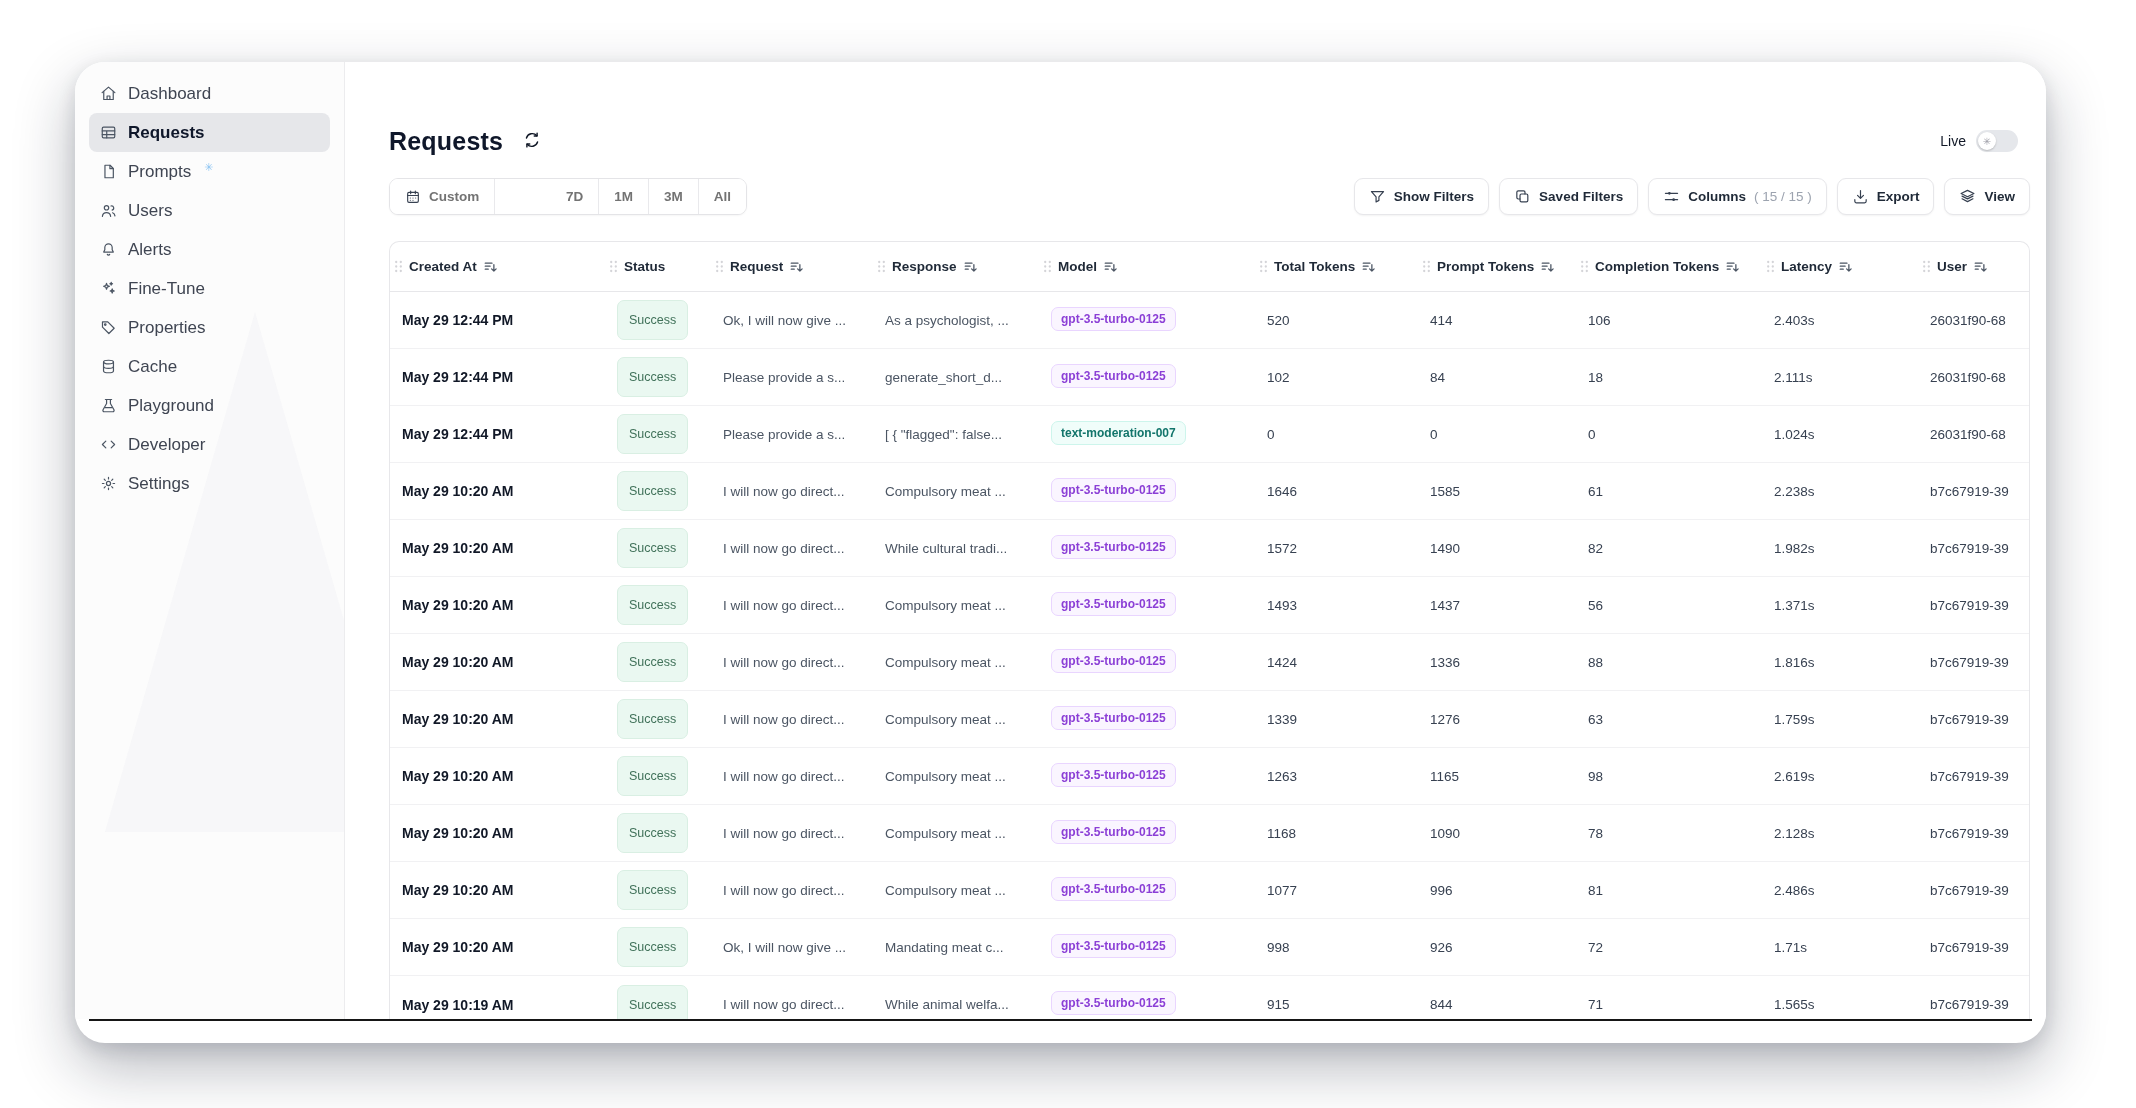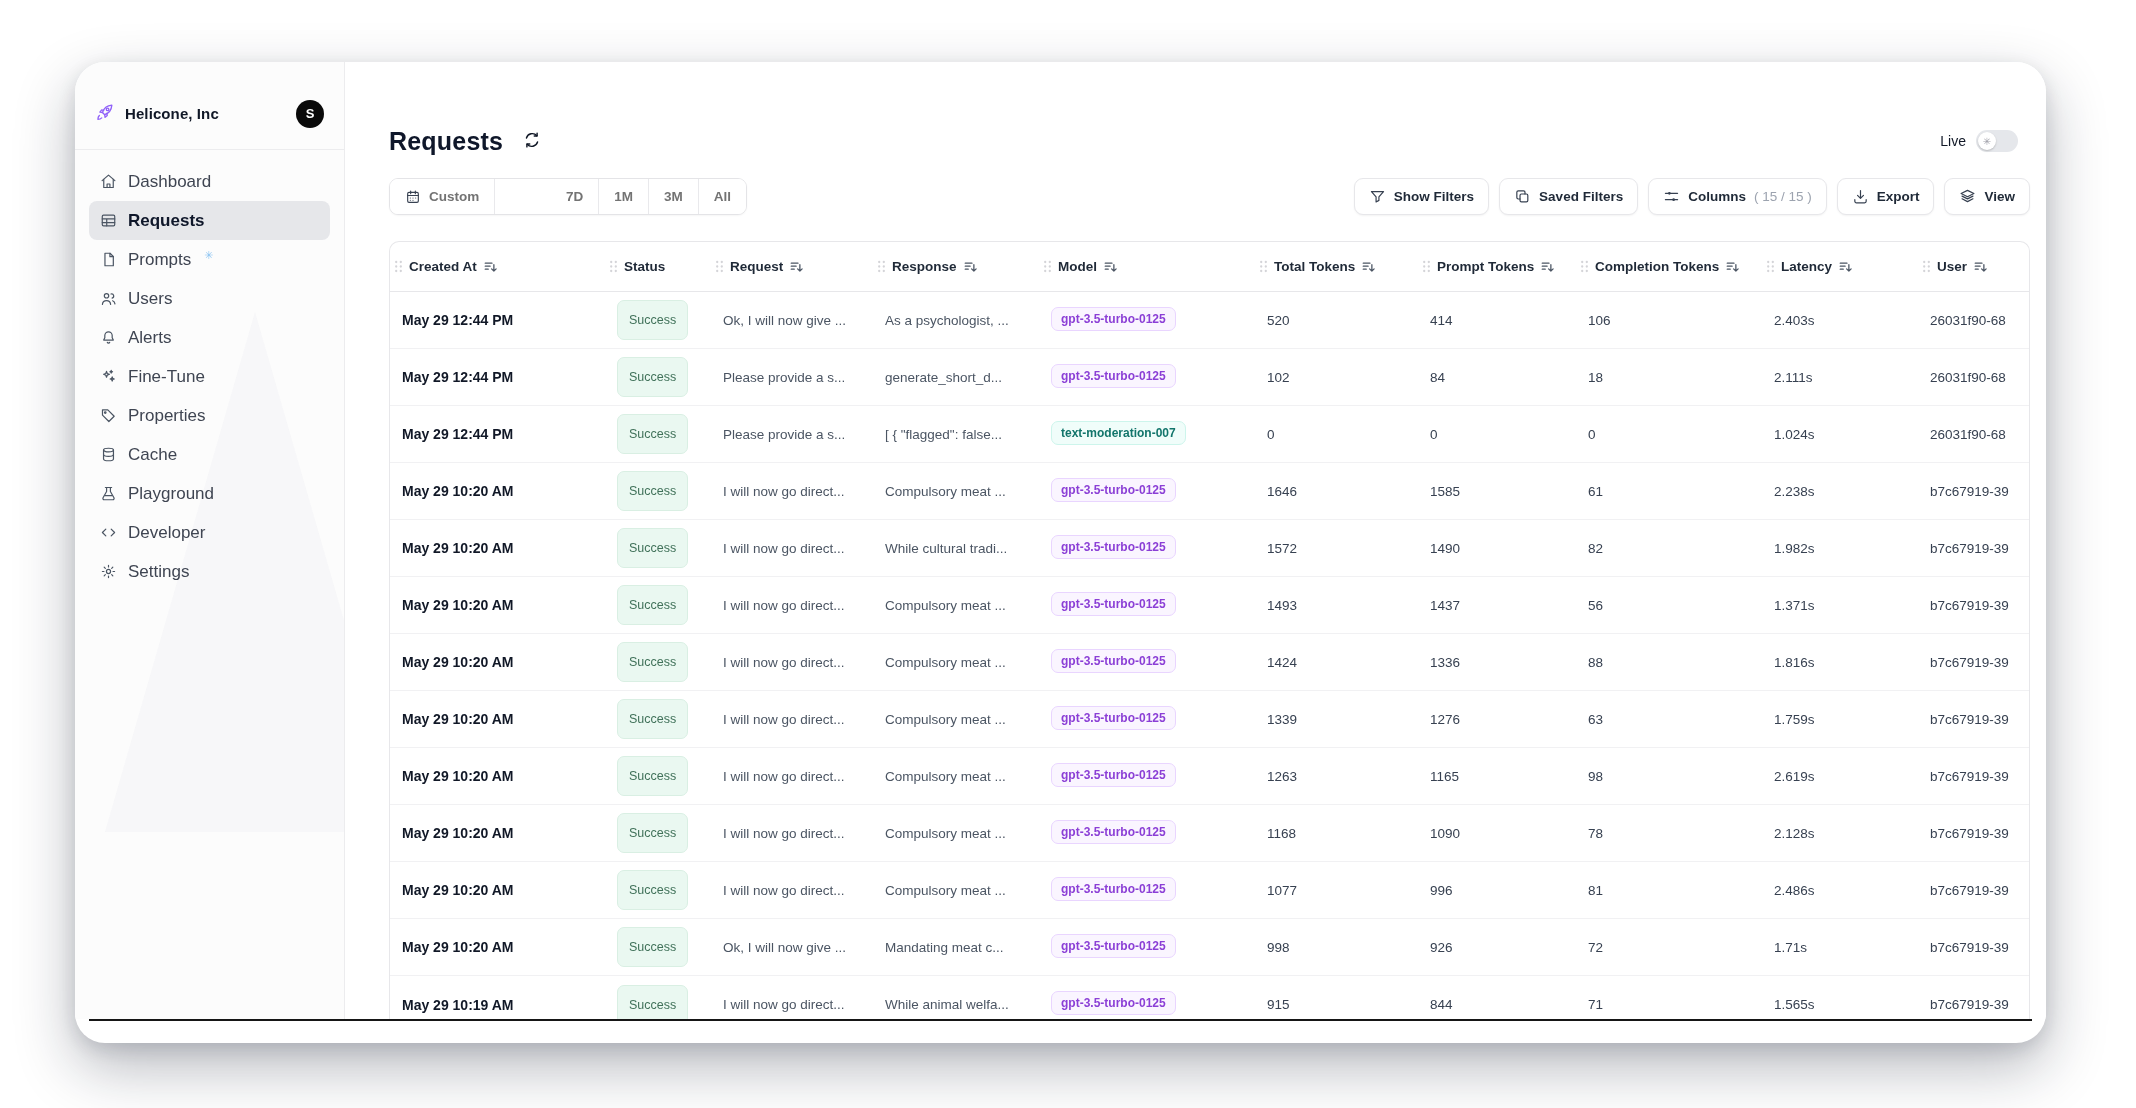--- a/index.html
+++ b/index.html
@@ -74,33 +74,20 @@
   .badge-model.teal { background:#f0fdfa; border:1px solid #cdf5ec; color:#12756b; }
 </style>
 </head>
 <body>
 
 <div class="card">
   <div class="app">
 
     <aside class="sidebar">
       <div class="watermark"></div>
-      <div class="org-row">
-        <span class="nv-icon">
-          <svg viewBox="0 0 24 24" fill="none" stroke="#9061f9" stroke-width="1.6" stroke-linecap="round" stroke-linejoin="round" width="20" height="20">
-            <path d="M9 12.6C10.4 8 14.4 4.4 20.2 3.8c-.5 5.9-4 9.9-8.6 11.4L9 12.6z"></path>
-            <circle cx="15.1" cy="8.9" r="1.5"></circle>
-            <path d="M9 12.6l-3.2-.5 2.2-2.6 2.4.5"></path>
-            <path d="M11.6 15.2l.5 3.2 2.6-2.2-.5-2.4"></path>
-            <path d="M5.2 16.2c-1.2 1.1-1.7 3.4-1.7 4.6 1.2 0 3.5-.5 4.6-1.7"></path>
-          </svg>
-        </span>
-        <span class="org-name">Helicone, Inc</span>
-        <span class="avatar">S</span>
-      </div>
       <nav class="nav" id="nav">
           <div class="nav-item">
             <span class="nv-icon">
               <svg viewBox="0 0 24 24" fill="none" stroke="currentColor" stroke-width="1.7" stroke-linecap="round" stroke-linejoin="round">
                 <path d="M3 10.8L12 3l9 7.8"></path>
                 <path d="M5.3 9v11.5h13.4V9"></path>
                 <path d="M10 20.5v-5h4v5"></path>
               </svg>
             </span>
             <span class="nv-label">Dashboard</span>

